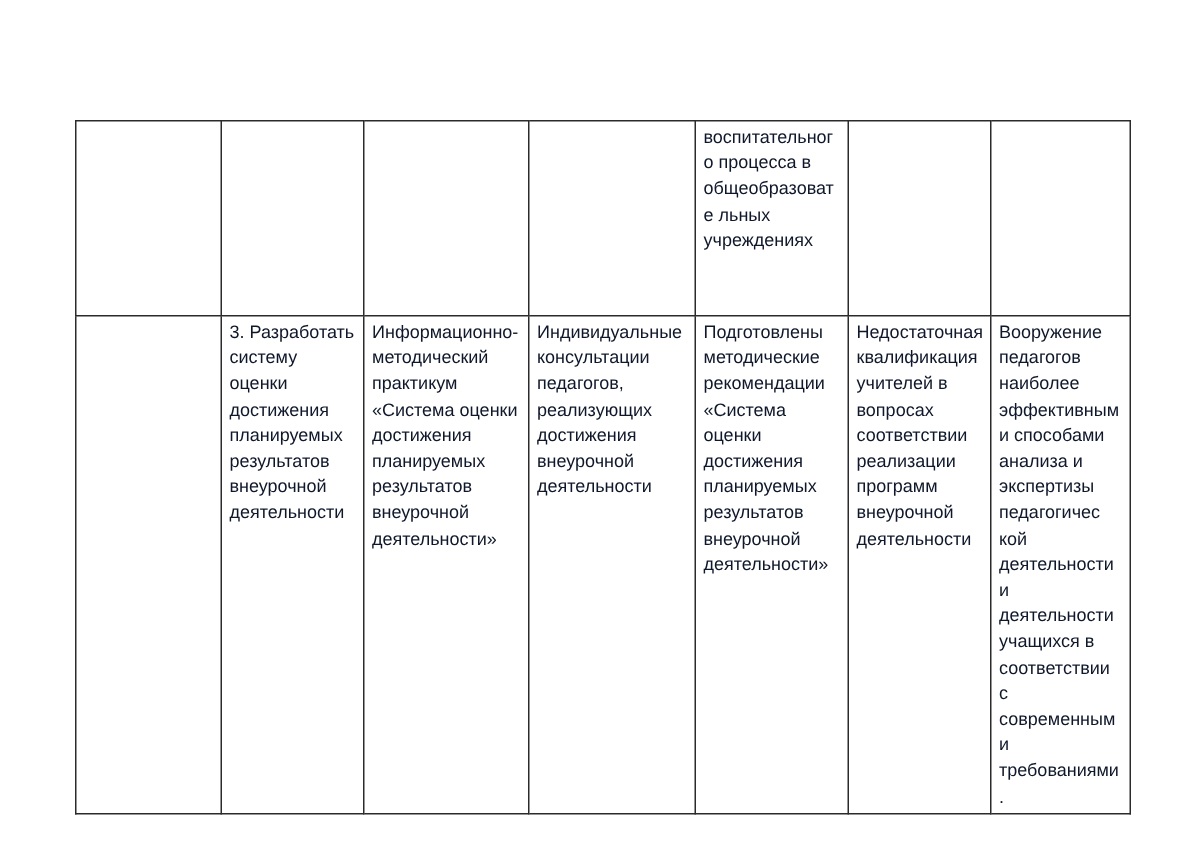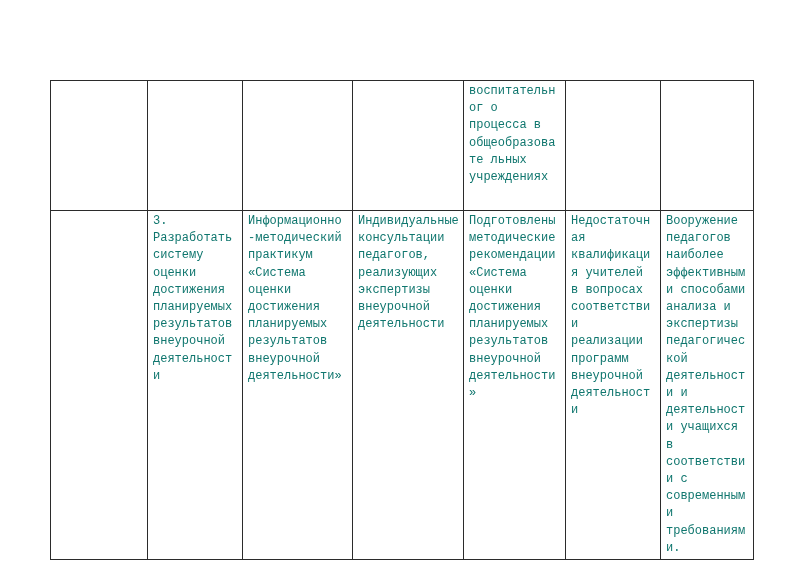--- a/index.html
+++ b/index.html
@@ -26,22 +26,22 @@
     width: 703px;
     border-collapse: collapse;
     table-layout: fixed;
   }
   .doc-table td {
     border: 1px solid #2b2b2b;
     vertical-align: top;
     padding: 2px 4px 2px 5px;
     font-size: 12px;
     line-height: 17.2px;
-    font-family: Liberation Mono, monospace;
-    color: #0f766e;
+    font-family: Liberation Sans, sans-serif;
+    color: #0f172a;
     word-wrap: break-word;
     overflow-wrap: break-word;
   }
   .c0 { width: 97px; }
   .c1 { width: 95px; }
   .c2 { width: 110px; }
   .c3 { width: 111px; }
   .c4 { width: 102px; }
   .c5 { width: 95px; }
   .c6 { width: 93px; }
@@ -96,21 +96,21 @@
         <td>
             <span class="cell-text"></span>
           </td>
         <td>
             <span class="cell-text">3. Разработать систему оценки достижения планируемых результатов внеурочной деятельности</span>
           </td>
         <td>
             <span class="cell-text">Информационно-методический практикум «Система оценки достижения планируемых результатов внеурочной деятельности»</span>
           </td>
         <td>
-            <span class="cell-text">Индивидуальные консультации педагогов, реализующих экспертизы внеурочной деятельности</span>
+            <span class="cell-text">Индивидуальные консультации педагогов, реализующих достижения внеурочной деятельности</span>
           </td>
         <td>
             <span class="cell-text">Подготовлены методические рекомендации «Система оценки достижения планируемых результатов внеурочной деятельности»</span>
           </td>
         <td>
             <span class="cell-text">Недостаточная квалификация учителей в вопросах соответствии реализации программ внеурочной деятельности</span>
           </td>
         <td>
             <span class="cell-text">Вооружение педагогов наиболее эффективным и способами анализа и экспертизы педагогичес кой деятельности и деятельности учащихся в соответствии с современным и требованиями.</span>
           </td>

